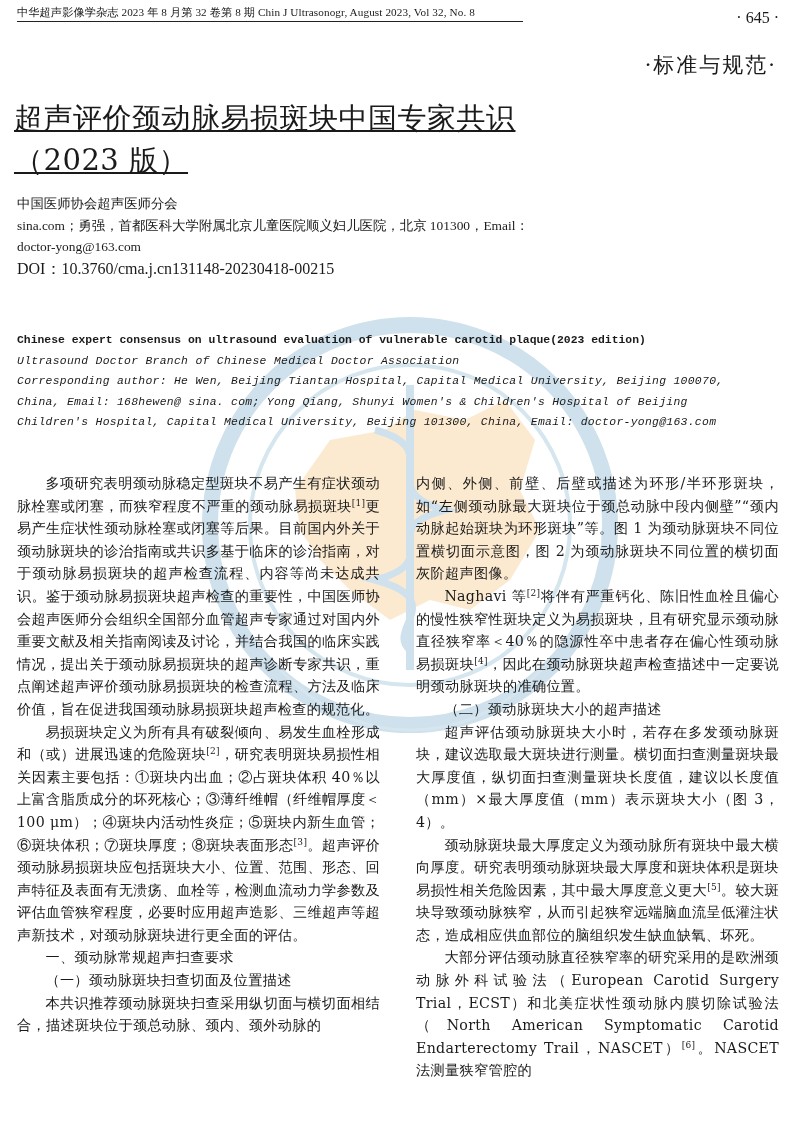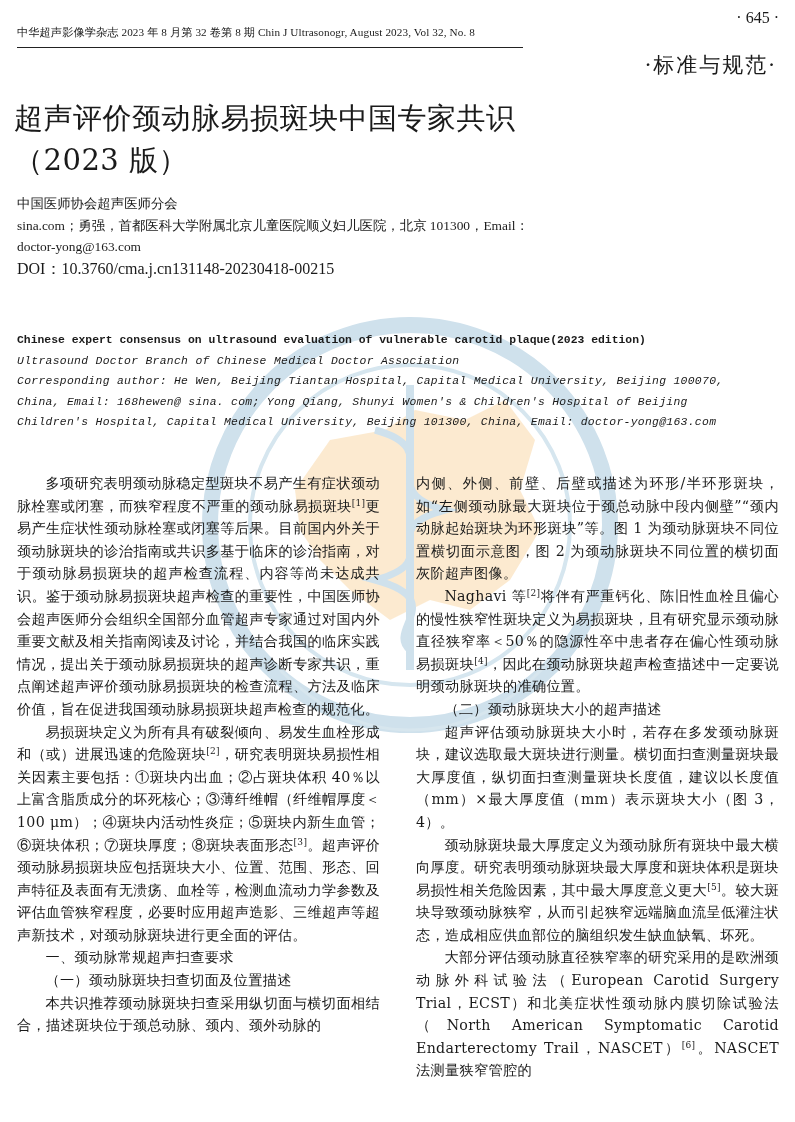--- a/index.html
+++ b/index.html
@@ -4,29 +4,29 @@
 <style>
   html, body { margin: 0; padding: 0; background: #ffffff; }
   body {
     width: 795px; height: 1122px; position: relative; overflow: hidden;
     font-family: "DejaVu Serif", "Liberation Serif", serif; color: #1a1a1a;
   }
   .watermark { position: absolute; left: 200px; top: 290px; width: 420px; height: 470px; z-index: 0; pointer-events: none; }
   .page { position: relative; z-index: 1; }
 
   .running-head {
-    position: absolute; left: 17px; top: 25px; width: 506px;
+    position: absolute; left: 17px; top: 5px; width: 506px;
     font-size: 11.2px; letter-spacing: 0.1px; white-space: nowrap;
-    border-bottom: 1px solid #222; padding-bottom: 8px; line-height: 14px;
+    border-bottom: 1px solid #222; padding-bottom: 2px; line-height: 14px;
     font-family: "Liberation Serif", serif;
   }
   .page-number { position: absolute; right: 16px; top: 11px; font-size: 16px; line-height: 14px; font-family: "Liberation Serif", serif; }
   .section-tag { position: absolute; right: 18px; top: 52px; font-size: 21px; letter-spacing: 2px; line-height: 26px; }
 
-  .title-zh { position: absolute; left: 14px; top: 97px; font-size: 29px; line-height: 42px; letter-spacing: 0.5px; font-weight: normal; margin: 0; }
+  .title-zh { position: absolute; left: 14px; top: 97px; font-size: 29px; line-height: 42px; letter-spacing: 0.5px; font-weight: normal; margin: 0; text-decoration: underline; }
 
   .front-zh { position: absolute; left: 17px; top: 193px; font-size: 13.4px; line-height: 21.5px; font-family: "Liberation Serif", serif; }
   .front-zh div { white-space: nowrap; }
 
   .front-en { position: absolute; left: 17px; top: 330px; font-size: 11.4px; line-height: 20.6px; font-family: Liberation Mono, monospace; }
   .front-en .title-en { font-weight: bold; font-style: normal; }
   .front-en .it { font-style: italic; letter-spacing: 0.3px; white-space: nowrap; }
   .front-en .doi { white-space: nowrap; }
 
   .col { position: absolute; top: 472px; width: 363px; font-size: 14.2px; line-height: 22.6px; letter-spacing: 0.3px; text-align: justify; }
@@ -77,19 +77,19 @@
   <div class="col left">
     <p><span>多项研究表明颈动脉稳定型斑块不易产生有症状颈动脉栓塞或闭塞，而狭窄程度不严重的颈动脉易损斑块</span><sup>[1]</sup><span>更易产生症状性颈动脉栓塞或闭塞等后果。目前国内外关于颈动脉斑块的诊治指南或共识多基于临床的诊治指南，对于颈动脉易损斑块的超声检查流程、内容等尚未达成共识。鉴于颈动脉易损斑块超声检查的重要性，中国医师协会超声医师分会组织全国部分血管超声专家通过对国内外重要文献及相关指南阅读及讨论，并结合我国的临床实践情况，提出关于颈动脉易损斑块的超声诊断专家共识，重点阐述超声评价颈动脉易损斑块的检查流程、方法及临床价值，旨在促进我国颈动脉易损斑块超声检查的规范化。</span></p>
     <p><span>易损斑块定义为所有具有破裂倾向、易发生血栓形成和（或）进展迅速的危险斑块</span><sup>[2]</sup><span>，研究表明斑块易损性相关因素主要包括：①斑块内出血；②占斑块体积 40％以上富含脂质成分的坏死核心；③薄纤维帽（纤维帽厚度＜100 μm）；④斑块内活动性炎症；⑤斑块内新生血管；⑥斑块体积；⑦斑块厚度；⑧斑块表面形态</span><sup>[3]</sup><span>。超声评价颈动脉易损斑块应包括斑块大小、位置、范围、形态、回声特征及表面有无溃疡、血栓等，检测血流动力学参数及评估血管狭窄程度，必要时应用超声造影、三维超声等超声新技术，对颈动脉斑块进行更全面的评估。</span></p>
     <div class="heading">一、颈动脉常规超声扫查要求</div>
     <div class="heading">（一）颈动脉斑块扫查切面及位置描述</div>
     <p>本共识推荐颈动脉斑块扫查采用纵切面与横切面相结合，描述斑块位于颈总动脉、颈内、颈外动脉的</p>
   </div>
 
   <div class="col right">
     <p class="noindent">内侧、外侧、前壁、后壁或描述为环形/半环形斑块，如“左侧颈动脉最大斑块位于颈总动脉中段内侧壁”“颈内动脉起始斑块为环形斑块”等。图 1 为颈动脉斑块不同位置横切面示意图，图 2 为颈动脉斑块不同位置的横切面灰阶超声图像。</p>
-    <p><span>Naghavi 等</span><sup>[2]</sup><span>将伴有严重钙化、陈旧性血栓且偏心的慢性狭窄性斑块定义为易损斑块，且有研究显示颈动脉直径狭窄率＜50％的隐源性卒中患者存在偏心性颈动脉易损斑块</span><sup>[4]</sup><span>，因此在颈动脉斑块超声检查描述中一定要说明颈动脉斑块的准确位置。</span></p>
+    <p><span>Naghavi 等</span><sup>[2]</sup><span>将伴有严重钙化、陈旧性血栓且偏心的慢性狭窄性斑块定义为易损斑块，且有研究显示颈动脉直径狭窄率＜40％的隐源性卒中患者存在偏心性颈动脉易损斑块</span><sup>[4]</sup><span>，因此在颈动脉斑块超声检查描述中一定要说明颈动脉斑块的准确位置。</span></p>
     <div class="heading">（二）颈动脉斑块大小的超声描述</div>
     <p>超声评估颈动脉斑块大小时，若存在多发颈动脉斑块，建议选取最大斑块进行测量。横切面扫查测量斑块最大厚度值，纵切面扫查测量斑块长度值，建议以长度值（mm）×最大厚度值（mm）表示斑块大小（图 3，4）。</p>
     <p><span>颈动脉斑块最大厚度定义为颈动脉所有斑块中最大横向厚度。研究表明颈动脉斑块最大厚度和斑块体积是斑块易损性相关危险因素，其中最大厚度意义更大</span><sup>[5]</sup><span>。较大斑块导致颈动脉狭窄，从而引起狭窄远端脑血流呈低灌注状态，造成相应供血部位的脑组织发生缺血缺氧、坏死。</span></p>
     <p><span>大部分评估颈动脉直径狭窄率的研究采用的是欧洲颈动脉外科试验法（European Carotid Surgery Trial，ECST）和北美症状性颈动脉内膜切除试验法（North American Symptomatic Carotid Endarterectomy Trail，NASCET）</span><sup>[6]</sup><span>。NASCET 法测量狭窄管腔的</span></p>
   </div>
 </div>
 
 </body></html>

